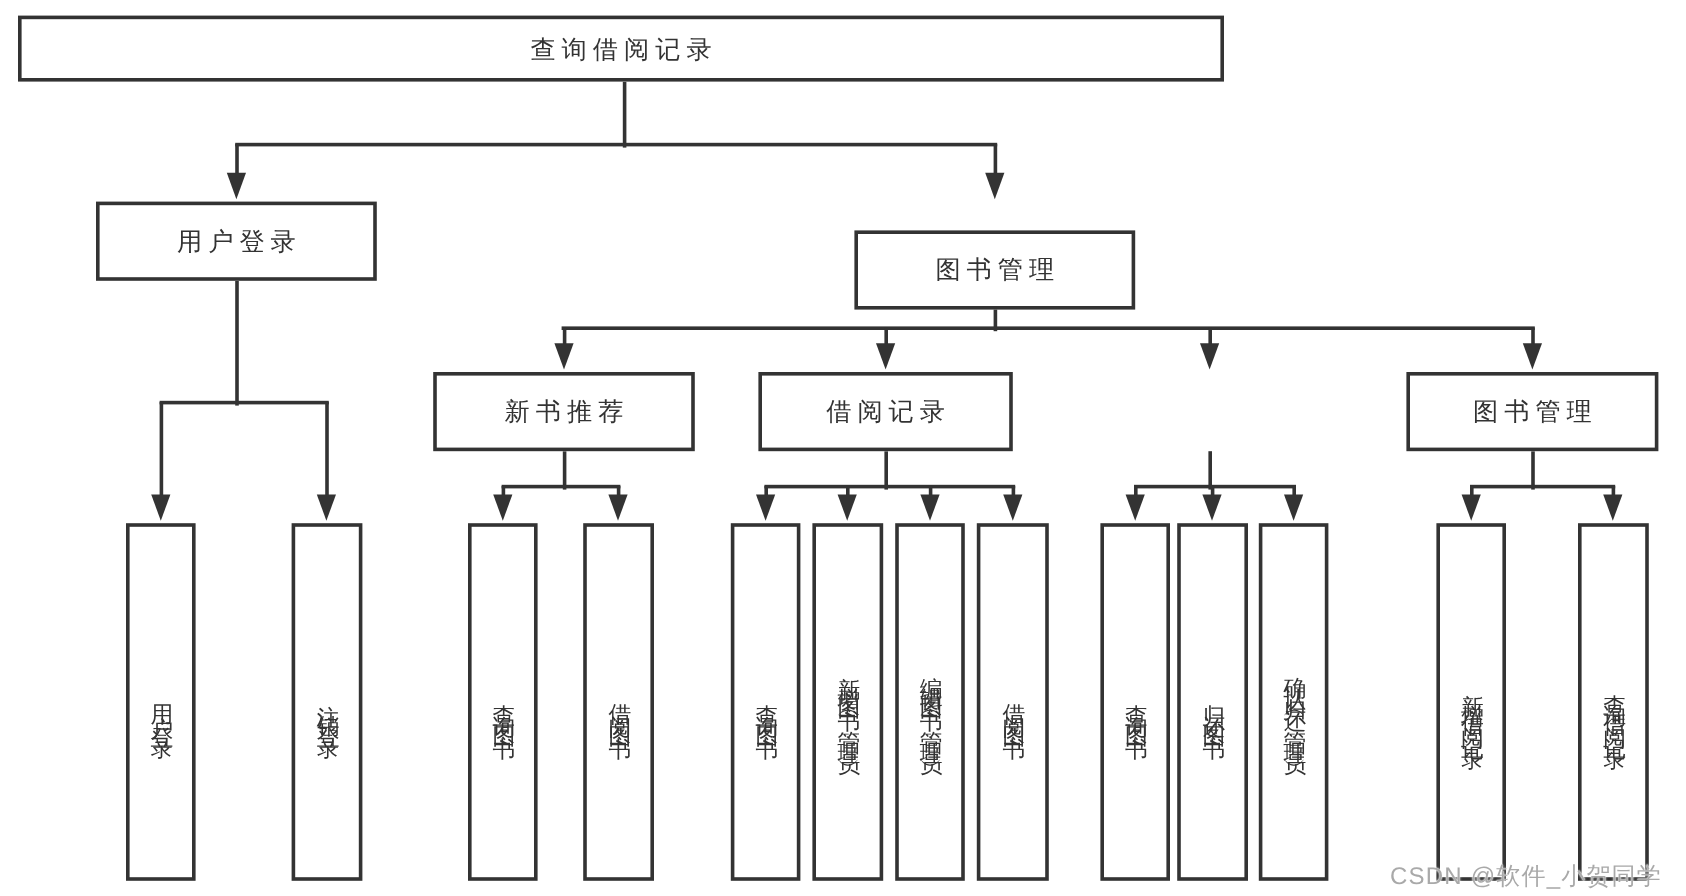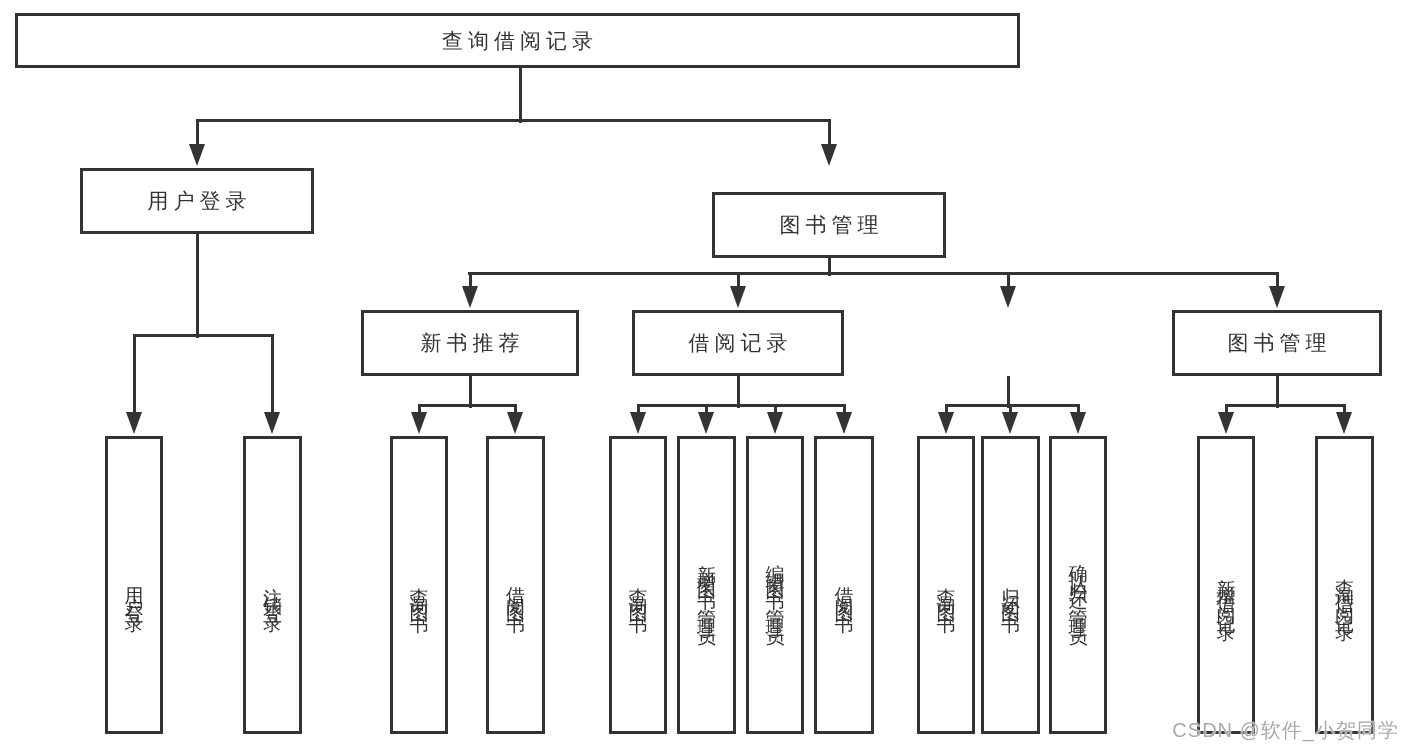--- a/index.html
+++ b/index.html
@@ -16,21 +16,21 @@
     writing-mode:vertical-rl;text-orientation:mixed;
     font-size:19px;letter-spacing:9px;padding-top:9px;color:#333333;
   }
   .cline{position:absolute;background:#333333;z-index:1;}
   .carrow{
     position:absolute;width:0;height:0;z-index:1;
     border-left:8px solid transparent;border-right:8px solid transparent;
     border-top:22px solid #333333;
   }
   #watermark{
-    position:absolute;right:6px;bottom:3px;z-index:5;
+    position:absolute;right:20px;bottom:3px;z-index:5;
     font-size:20px;letter-spacing:1px;color:#a9a9a9;
     text-shadow:0 0 2px #ffffff,0 0 1px #ffffff;white-space:nowrap;
   }
 </style>
 </head>
 <body>
 
 <div id="canvas">
 
   <div id="connectors">

